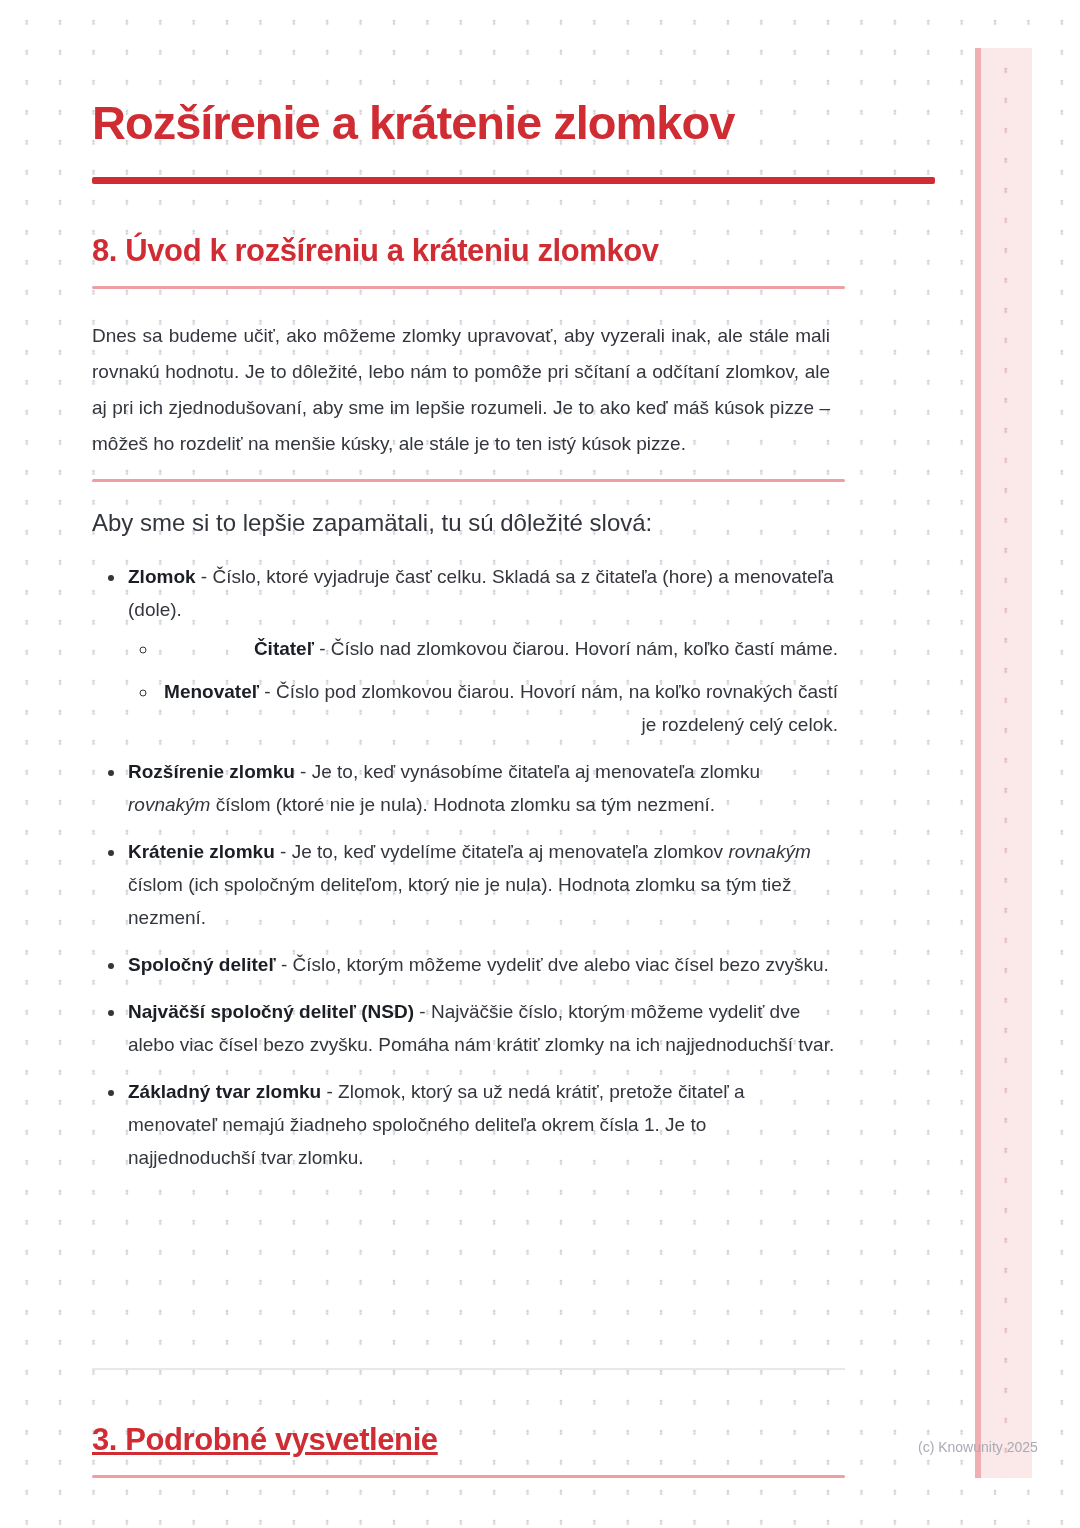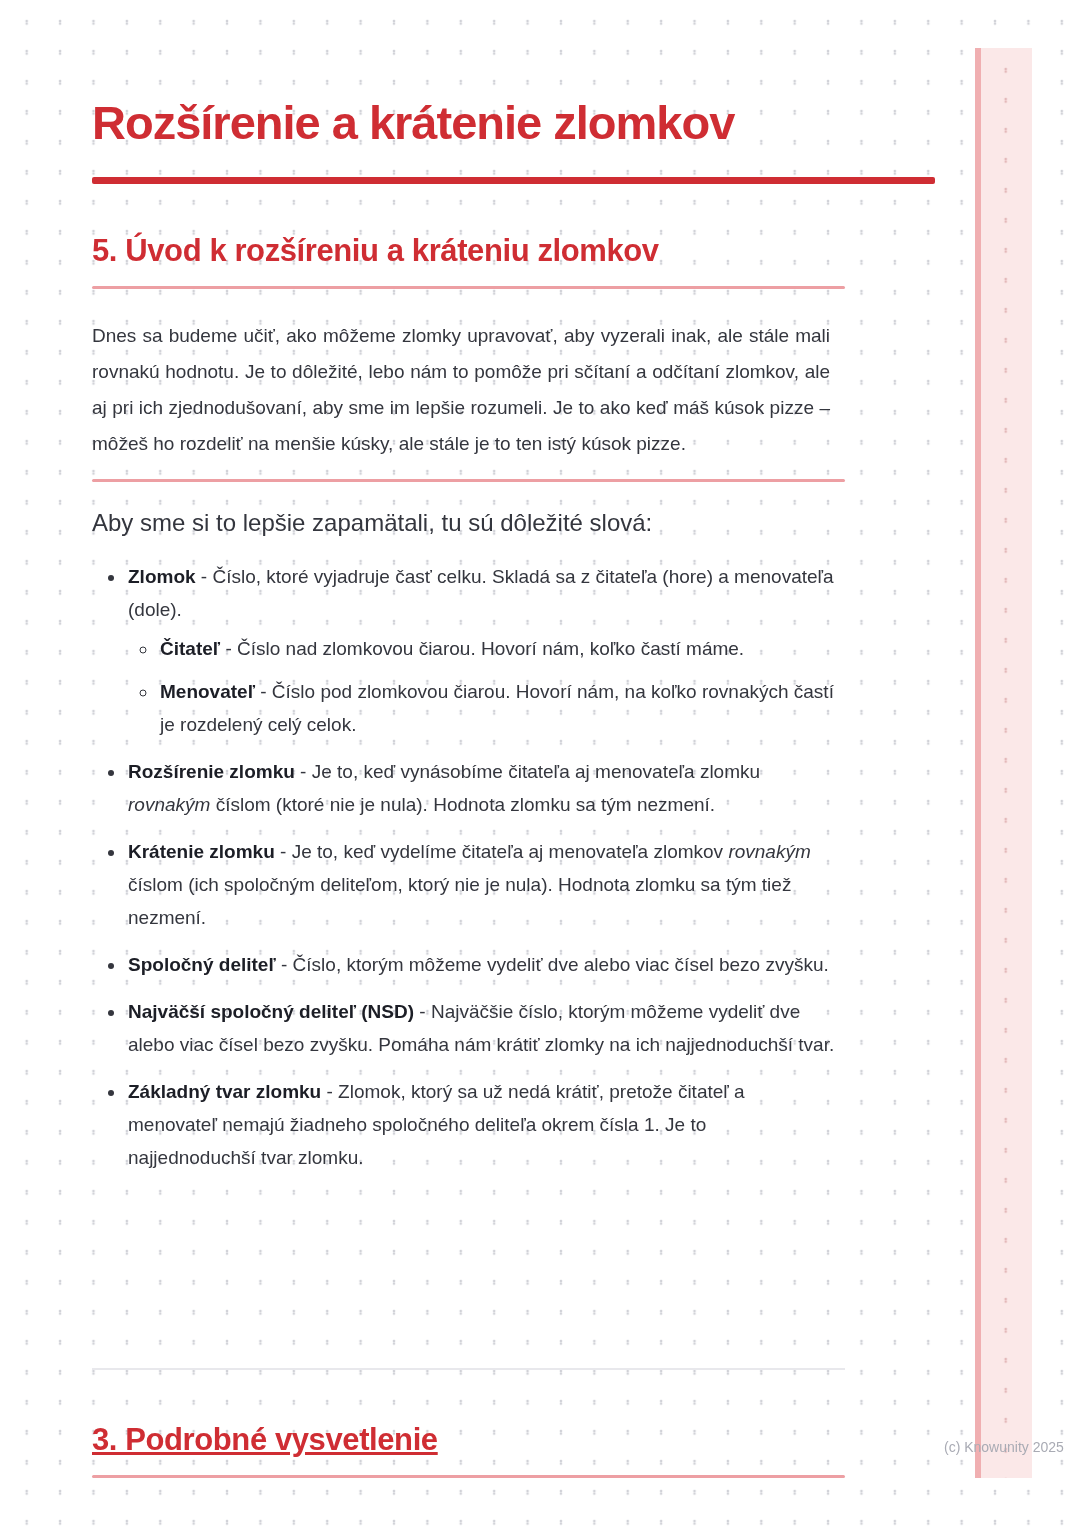--- a/index.html
+++ b/index.html
@@ -40,41 +40,41 @@
   .sec-2 h2{margin-top:46px;}
   .h-rule{margin-top:17px;height:3px;width:753px;background:var(--accent-red-light,#ed9fa3);border-radius:2px;}
   .para{margin:29px 0 0;width:738px;font-size:19px;line-height:36px;color:#34363e;}
   .justify{text-align:justify;}
   .list-intro{margin:24px 0 0;width:738px;font-size:24px;line-height:34px;color:#34363e;}
   ul.terms{margin:20px 0 0;padding:0 0 0 34px;width:712px;list-style:disc;font-size:19px;line-height:33px;color:#34363e;}
   ul.terms > li{margin-bottom:14px;padding-left:2px;}
   ul.terms strong{color:#1c1e26;font-weight:700;}
   ul.terms em{font-style:italic;}
   ul.subterms{list-style:circle;margin:6px 0 0;padding:0 0 0 30px;}
-  ul.subterms > li{margin-bottom:10px;padding-left:2px;}
+  ul.subterms > li{margin-bottom:10px;padding-left:2px;text-align:right;}
   .bottom-block{position:absolute;left:0;top:1368px;width:753px;}
   .divider{height:2px;width:753px;background:#e8e8ec;}
   .bottom-block h2{margin-top:52px;text-decoration:underline;}
   .footer-note{
-    position:absolute;left:944px;top:1438px;
+    position:absolute;left:918px;top:1438px;
     font-size:14px;line-height:18px;color:#a9abb4;white-space:nowrap;
   }
 </style>
 </head>
 <body>
 
 <div class="page">
   <div class="side-stripe"></div>
 
   <div class="content">
     <h1>Rozšírenie a krátenie zlomkov</h1>
     <div class="title-rule"></div>
 
     <section class="sec-1">
-      <h2>5. Úvod k rozšíreniu a kráteniu zlomkov</h2>
+      <h2>8. Úvod k rozšíreniu a kráteniu zlomkov</h2>
       <div class="h-rule"></div>
       <p class="para justify">Dnes sa budeme učiť, ako môžeme zlomky upravovať, aby vyzerali inak, ale stále mali rovnakú hodnotu. Je to dôležité, lebo nám to pomôže pri sčítaní a odčítaní zlomkov, ale aj pri ich zjednodušovaní, aby sme im lepšie rozumeli. Je to ako keď máš kúsok pizze – môžeš ho rozdeliť na menšie kúsky, ale stále je to ten istý kúsok pizze.</p>
     </section>
 
     <section class="sec-2">
       <div class="h-rule"></div>
       <p class="list-intro">Aby sme si to lepšie zapamätali, tu sú dôležité slová:</p>
       <ul class="terms">
           <li><strong>Zlomok</strong><span> - Číslo, ktoré vyjadruje časť celku. Skladá sa z čitateľa (hore) a menovateľa (dole).</span><ul class="subterms">
               <li><strong>Čitateľ</strong><span> - Číslo nad zlomkovou čiarou. Hovorí nám, koľko častí máme.</span></li>

